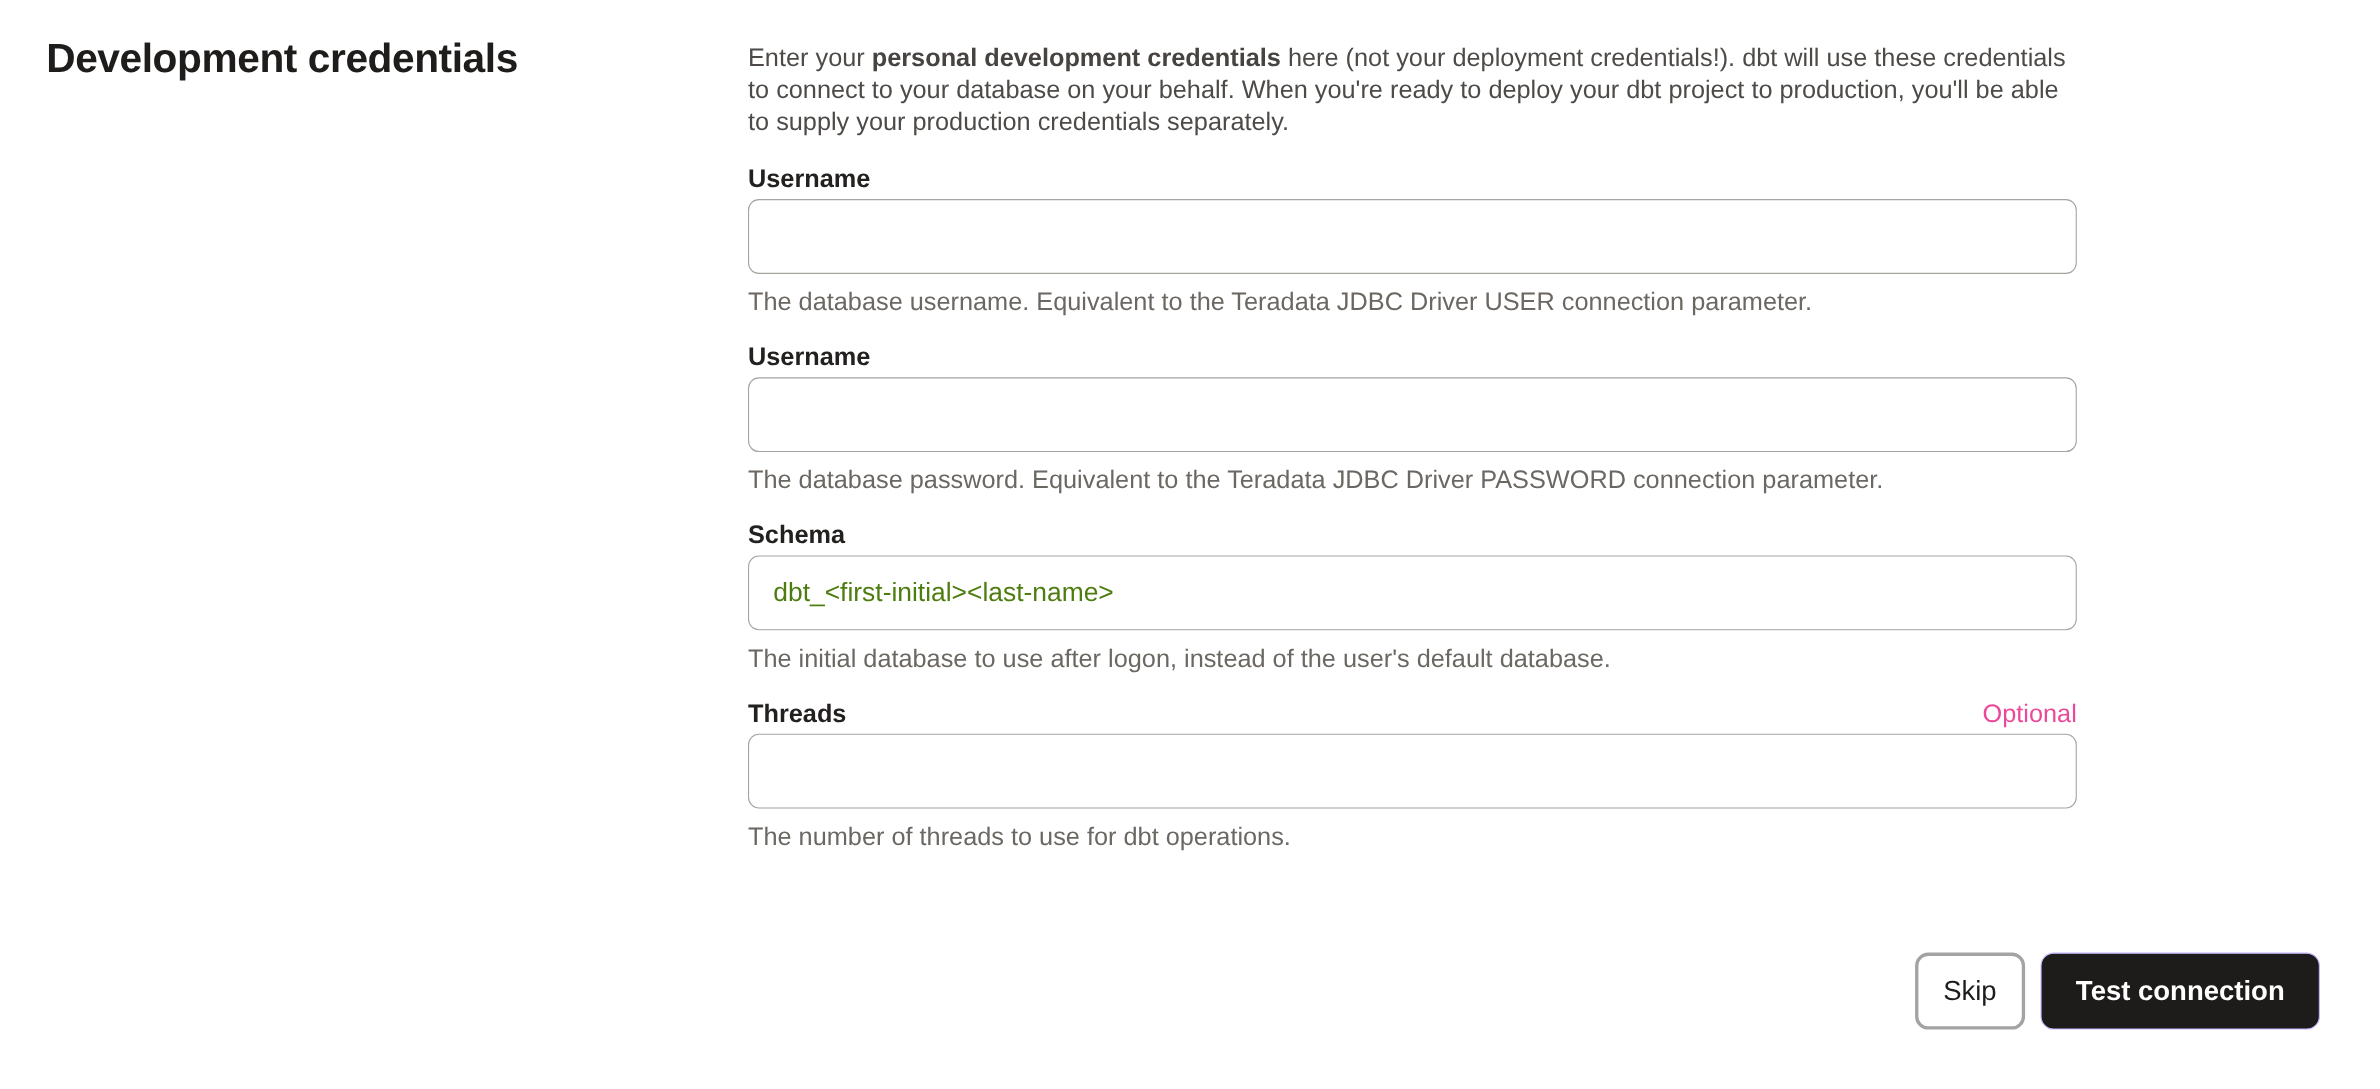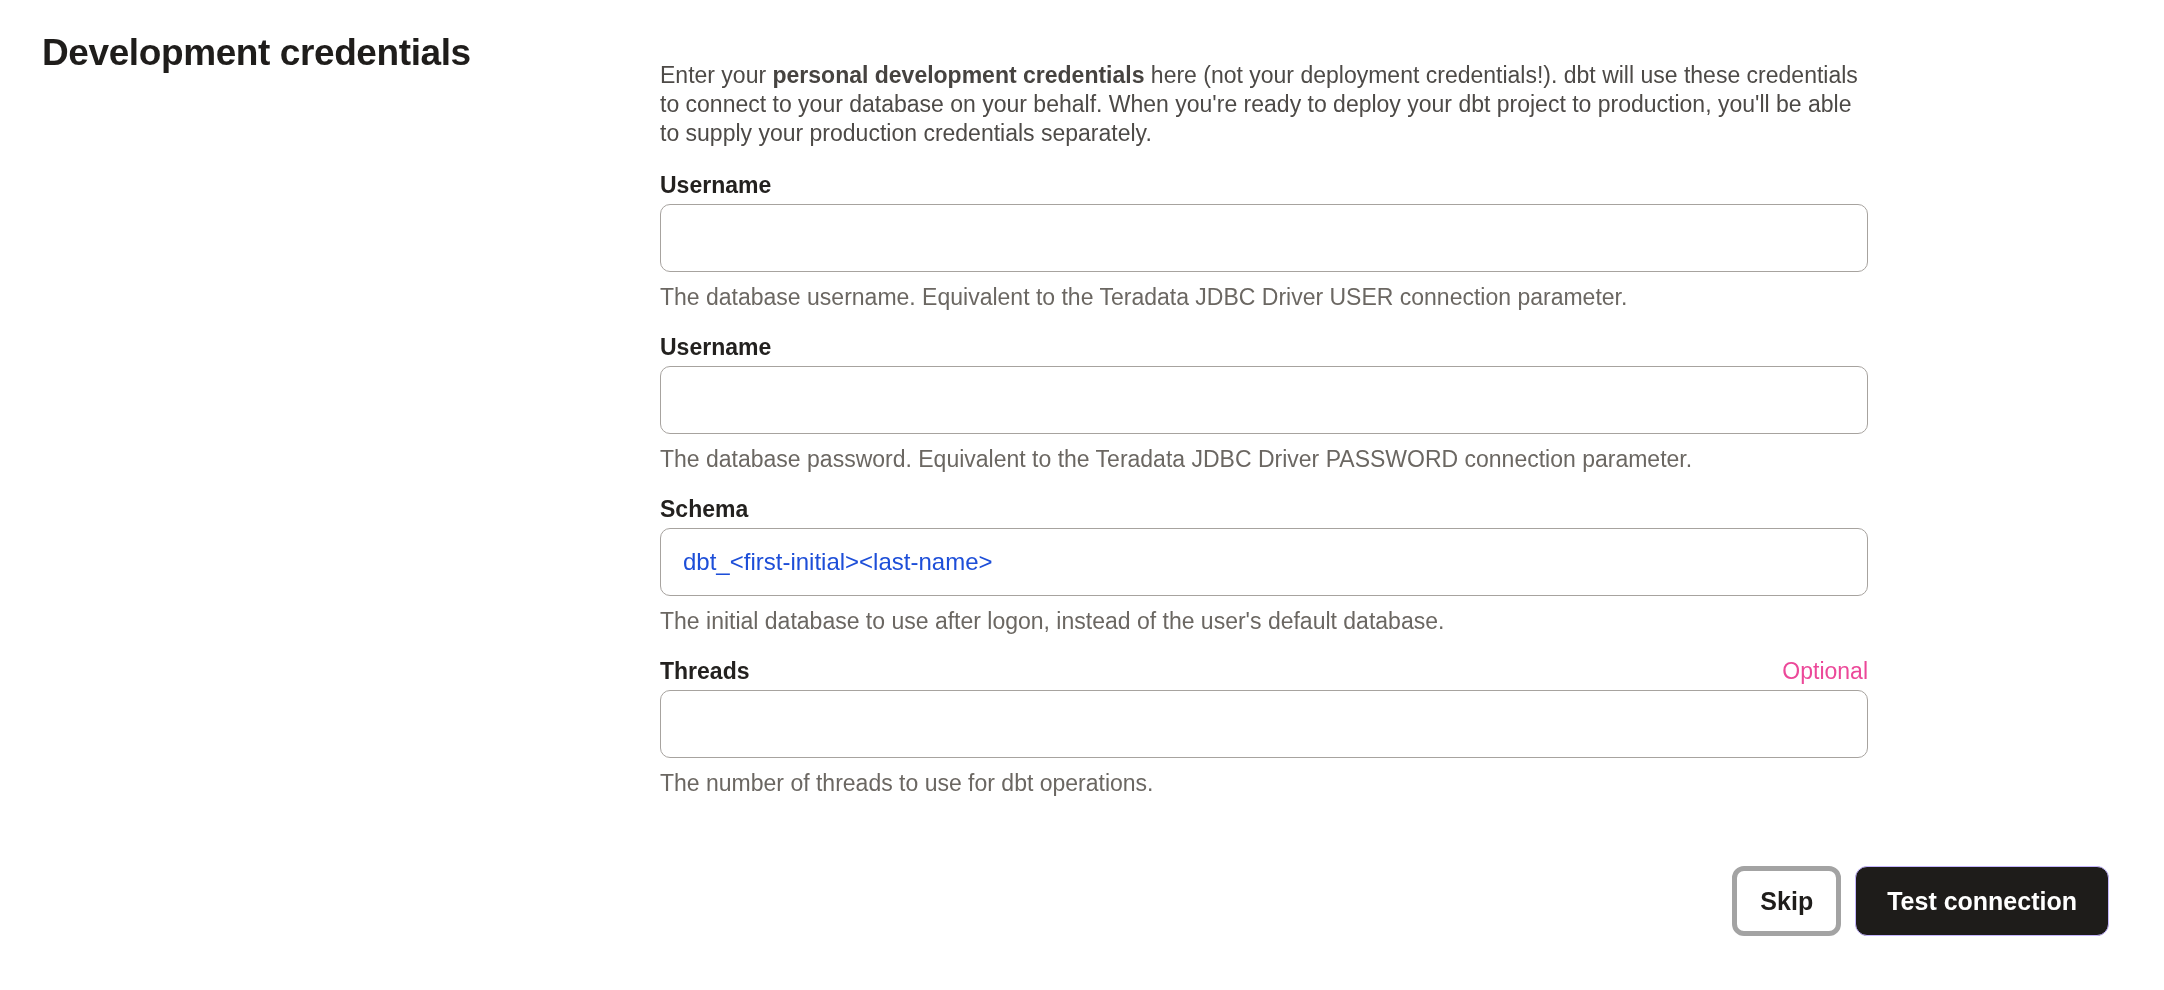--- a/index.html
+++ b/index.html
@@ -18,23 +18,22 @@
   .page-title {
     position: absolute;
     left: 42px; top: 32px;
     font-size: 37px;
     font-weight: 600;
     letter-spacing: -0.4px;
     color: #1f1d1b;
   }
   .form-col {
     position: absolute;
-    left: 660px; top: 38px;
+    left: 680px; top: 38px;
     width: 1208px;
-    margin-top: 23px;
   }
   .intro {
     font-size: 23px;
     line-height: 29px;
     color: #4d4a47;
     margin-bottom: 24px;
   }
   .intro b { font-weight: 700; color: #464340; }
   .field { margin-bottom: 24px; }
   .field-head {
@@ -58,21 +57,21 @@
   .text-input {
     display: block;
     width: 100%;
     height: 68px;
     border: 1px solid #a7a39f;
     border-radius: 10px;
     background: #ffffff;
     padding: 0 22px;
     font-family: "Liberation Sans", sans-serif;
     font-size: 24px;
-    color: #1d4ed8;
+    color: #4d7c0f;
     outline: none;
   }
   .field-help {
     margin-top: 12px;
     font-size: 23px;
     line-height: 26px;
     color: #6b6762;
   }
   .actions {
     position: absolute;
@@ -90,23 +89,23 @@
     font-size: 25px;
     cursor: pointer;
     display: inline-flex;
     align-items: center;
     justify-content: center;
   }
   .btn-secondary {
     min-width: 90px;
     padding: 0 23px;
     background: #ffffff;
-    border: 5px solid #a3a3a3;
+    border: 3px solid #a3a3a3;
     color: #1f1d1b;
-    font-weight: 700;
+    font-weight: 400;
   }
   .btn-primary {
     min-width: 224px;
     padding: 0 31px;
     background: #1e1c1a;
     border: 1px solid #c4b5fd;
     color: #ffffff;
     font-weight: 700;
   }
 </style>

